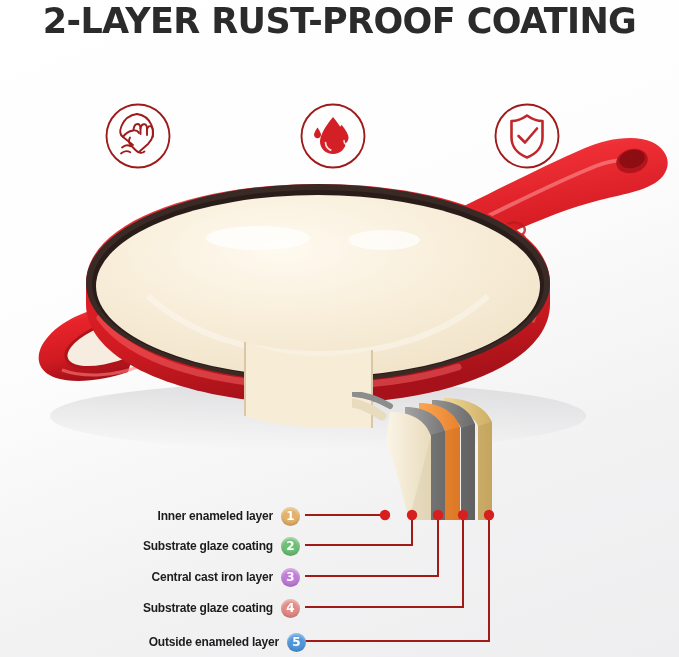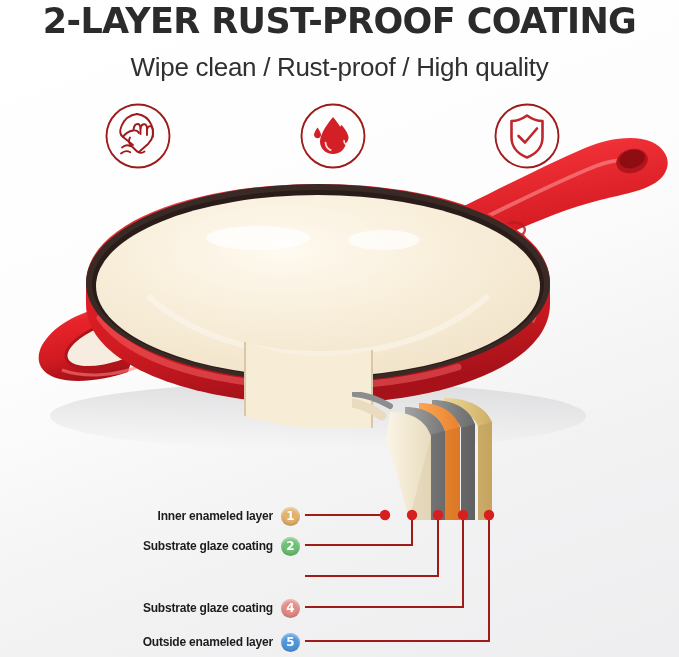--- a/index.html
+++ b/index.html
@@ -134,21 +134,20 @@
     pointer-events: none;
   }
   .leaders svg { display: block; }
 </style>
 </head>
 <body>
 
 <div id="page">
 
   <div class="headline">2-LAYER RUST-PROOF COATING</div>
-  <div class="subhead">Wipe clean / Rust-proof / High quality</div>
 
   <div class="badges">
 
     <div class="badge badge-1">
       <svg viewBox="0 0 70 70">
         <circle cx="35" cy="35" r="31.5" fill="none" stroke="#9e1b1b" stroke-width="1.9"></circle>
         <path d="M34 13 C26 14 21 19 18.5 25 C16.5 30 17 34 20 36 L30 44" fill="none" stroke="#9e1b1b" stroke-width="1.9" stroke-linecap="round" stroke-linejoin="round"></path>
         <path d="M34 13 C41 14 46 18 48.5 24 C51.5 31 50 38 45 43 L36 51" fill="none" stroke="#9e1b1b" stroke-width="1.9" stroke-linecap="round" stroke-linejoin="round"></path>
         <path d="M20 36 C22 33 26 30 30 29.5 C33 29 35 30 36 32" fill="none" stroke="#9e1b1b" stroke-width="1.9" stroke-linecap="round"></path>
         <path d="M30.5 28.5 C31 25 32.5 23 34.5 23 C36.5 23 37.5 25 37.5 28 L37.5 33" fill="none" stroke="#9e1b1b" stroke-width="1.9" stroke-linecap="round"></path>
@@ -334,25 +333,29 @@
     <div class="callout-row" style="top:8px;">
       <span class="callout-label">Inner enameled layer</span>
       <span class="callout-badge" style="background:#e3b169;">1</span>
     </div>
 
     <div class="callout-row" style="top:38px;">
       <span class="callout-label">Substrate glaze coating</span>
       <span class="callout-badge" style="background:#6cbf74;">2</span>
     </div>
 
+    <div class="callout-row" style="top:69px;">
+      <span class="callout-label">Central cast iron layer</span>
+      <span class="callout-badge" style="background:#c07cd8;">3</span>
+    </div>
 
     <div class="callout-row" style="top:100px;">
       <span class="callout-label">Substrate glaze coating</span>
       <span class="callout-badge" style="background:#e38b85;">4</span>
     </div>
 
-    <div class="callout-row" style="top:134px;">
+    <div class="callout-row" style="top:134px;padding-left:6px;">
       <span class="callout-label">Outside enameled layer</span>
       <span class="callout-badge" style="background:#4f96db;">5</span>
     </div>
   </div>
 
 </div>
 
 </body></html>

